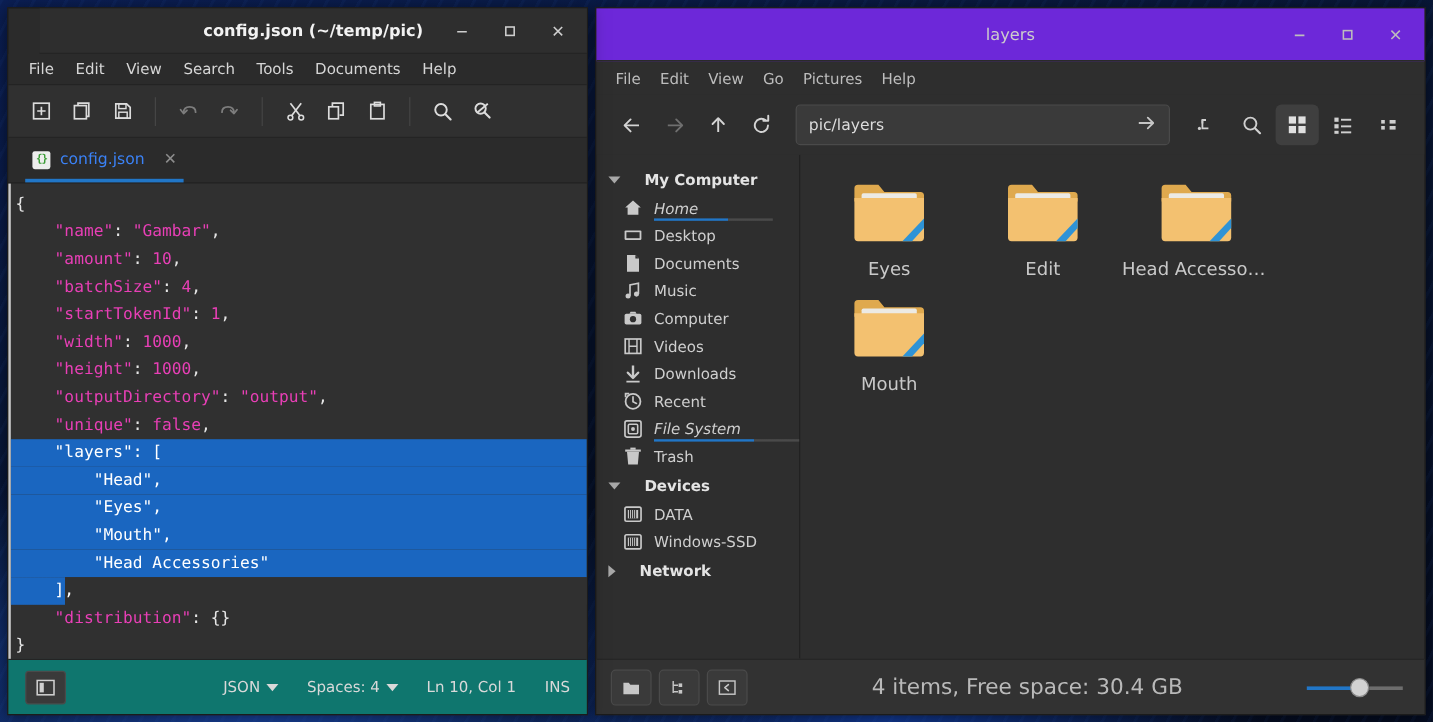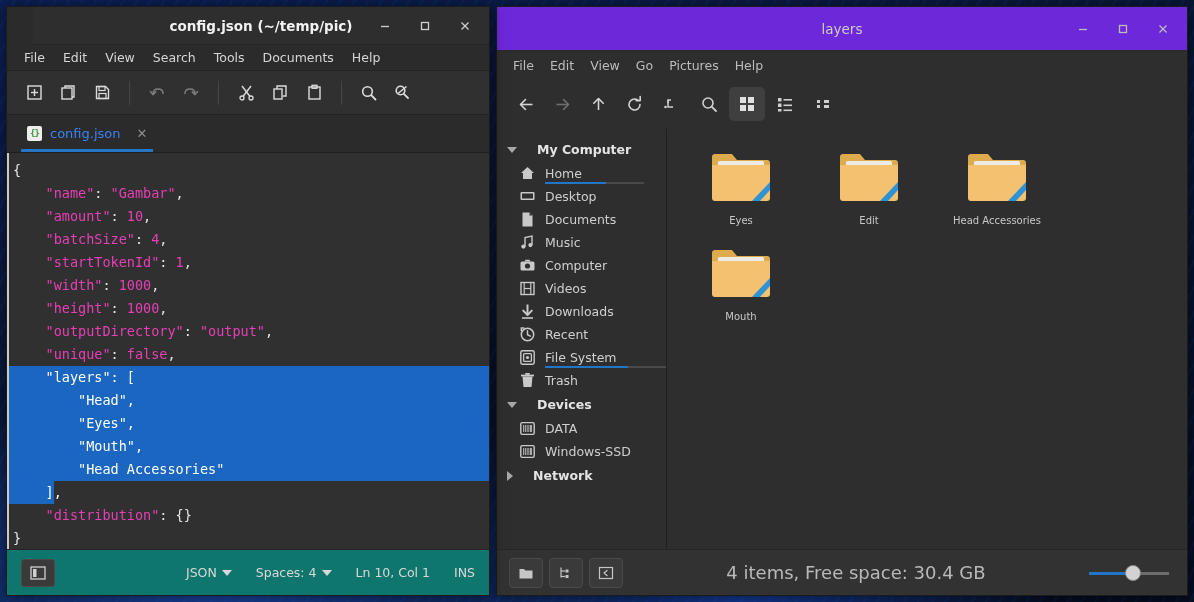--- a/index.html
+++ b/index.html
@@ -240,41 +240,41 @@
   }
   .tri-down { width:0;height:0;border-left:5px solid transparent;border-right:5px solid transparent;border-top:6px solid #a8a8a8; margin-left:4px;}
   .tri-right{ width:0;height:0;border-top:5px solid transparent;border-bottom:5px solid transparent;border-left:6px solid #a8a8a8; margin-left:4px;}
   .sb-row {
     display: flex; align-items: center; gap: 9px;
     padding: 3px 8px 3px 22px;
     font-size: 12.5px; color: #cfcfcf;
     cursor: default; position: relative;
   }
   .sb-row .ico { width: 17px; height: 17px; display:flex;align-items:center;justify-content:center; flex:0 0 17px;}
-  .sb-row.underlined .lbl { position: relative; }
+  .sb-row.underlined .lbl { position: relative; font-style: italic; }
   .sb-row.underlined .lbl::after {
     content:""; position:absolute; left:0; right:-62px; bottom:-3px; height:2px;
     background: linear-gradient(to right, #2176c7 0 62%, #4a4a4a 62%);
   }
 
   .fm-main {
     flex: 1 1 auto;
     background: #2e2e2e;
     padding: 18px 10px;
     display: flex; flex-wrap: wrap;
     align-content: flex-start;
   }
   .folder-item {
     width: 128px; height: 96px;
     display: flex; flex-direction: column; align-items: center;
     cursor: default; padding-top: 2px;
     border-radius: 4px;
   }
   .folder-label {
-    font-size: 10px; color: #c9c9c9; margin-top: 8px;
+    font-size: 15px; color: #c9c9c9; margin-top: 8px;
     text-align: center; max-width: 124px;
     white-space: nowrap; overflow: hidden; text-overflow: ellipsis;
   }
 
   .fm-statusbar {
     height: 46px; flex: 0 0 46px;
     background: #323232;
     border-top: 1px solid #262626;
     display: flex; align-items: center;
     padding: 0 12px; gap: 6px;
@@ -508,20 +508,29 @@
           <polyline points="4.8,8.3 9.5,3.5 14.2,8.3" fill="none" stroke="#d4d4d4" stroke-width="1.6" stroke-linecap="round" stroke-linejoin="round"></polyline>
         </svg>
     </div>
     <div class="nav-btn">
       <svg width="19" height="19" viewBox="0 0 19 19">
           <path d="M15 9.5 a5.5 5.5 0 1 1 -2.2 -4.4" fill="none" stroke="#d4d4d4" stroke-width="1.6" stroke-linecap="round"></path>
           <polyline points="15.2,1.5 15.2,5.6 11.1,5.6" fill="none" stroke="#d4d4d4" stroke-width="1.6" stroke-linecap="round" stroke-linejoin="round"></polyline>
         </svg>
     </div>
 
+    <div class="pathbar">
+      <input readonly="" value="pic/layers" style="">
+      <span>
+        <svg width="17" height="17" viewBox="0 0 17 17">
+            <line x1="2" y1="8.5" x2="14" y2="8.5" stroke="#c6c6c6" stroke-width="1.5"></line>
+            <polyline points="9.5,4 14,8.5 9.5,13" fill="none" stroke="#c6c6c6" stroke-width="1.5" stroke-linecap="round" stroke-linejoin="round"></polyline>
+          </svg>
+      </span>
+    </div>
 
     <div class="view-btn">
       <svg width="19" height="19" viewBox="0 0 19 19">
           <circle cx="3.5" cy="12" r="1.3" fill="#cfcfcf"></circle>
           <path d="M6 5 v7 h5" fill="none" stroke="#cfcfcf" stroke-width="1.5"></path>
           <polyline points="6,8 6,5 9,5" fill="none" stroke="#cfcfcf" stroke-width="1.5"></polyline>
         </svg>
     </div>
     <div class="view-btn">
       <svg width="19" height="19" viewBox="0 0 19 19">

